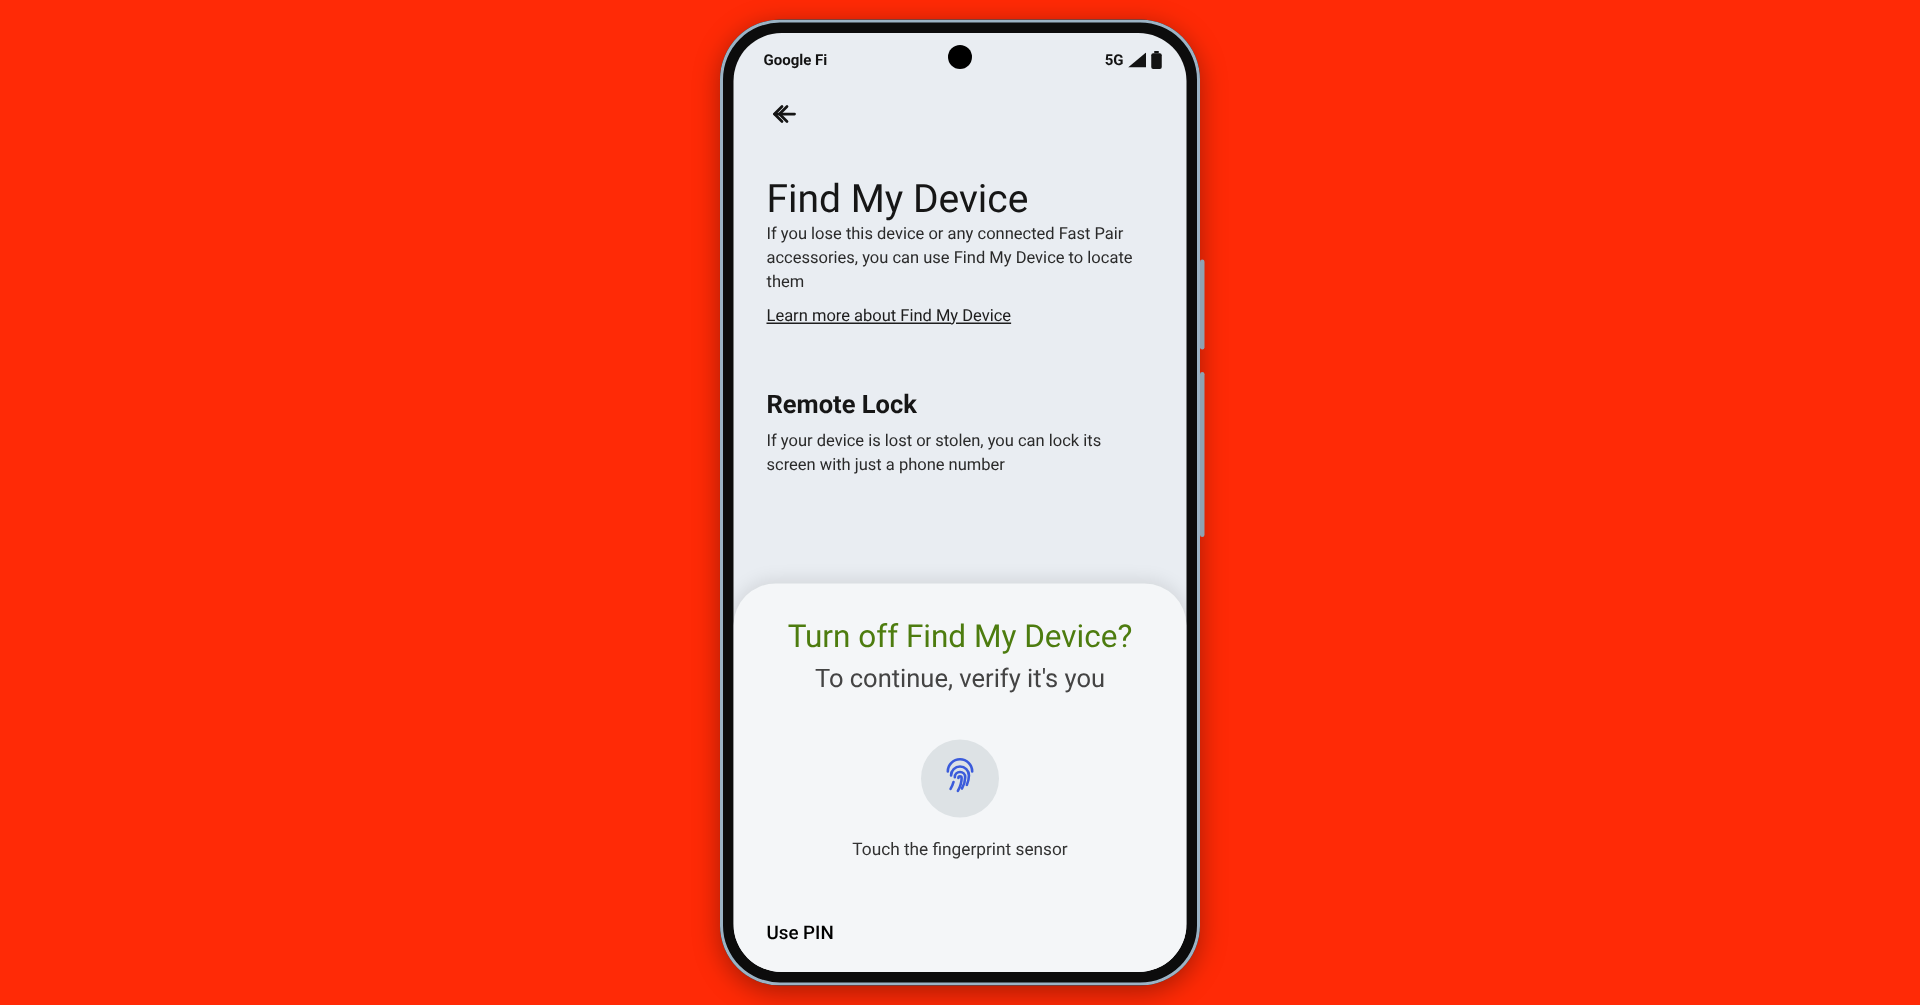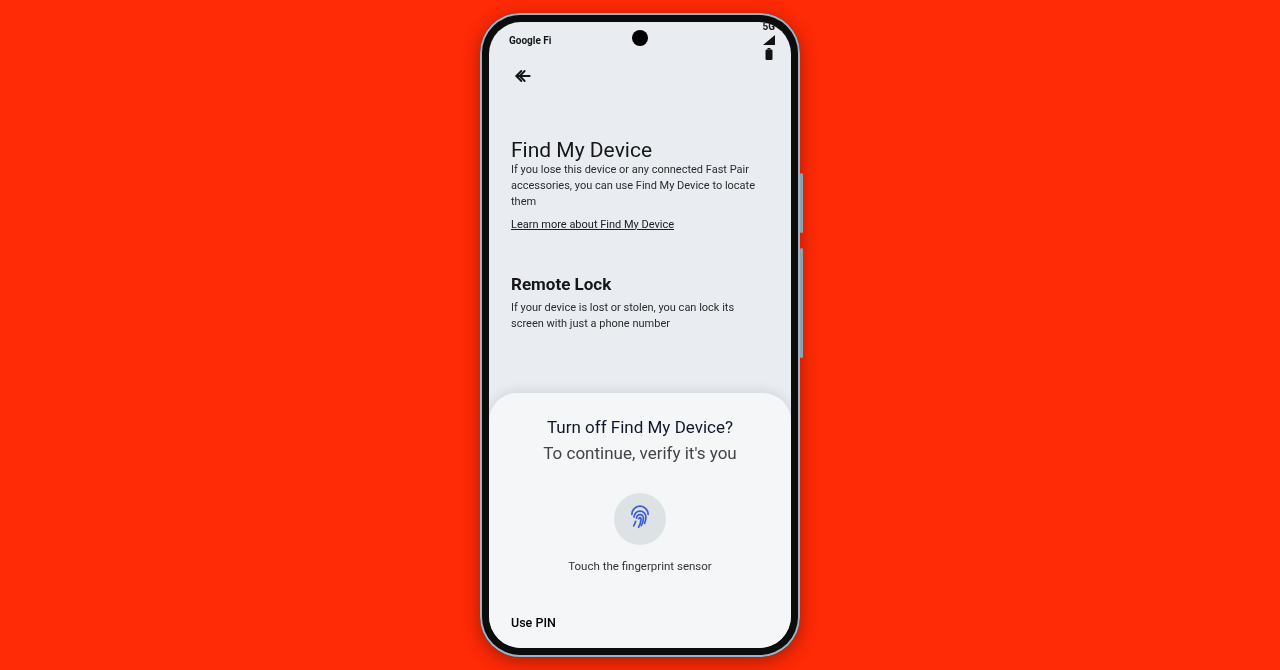--- a/index.html
+++ b/index.html
@@ -71,38 +71,38 @@
     height: 30px;
     padding: 6px 16px 0 20px;
     display: flex;
     justify-content: space-between;
     align-items: center;
     font-size: 10px;
     font-weight: 700;
     color: #1a1a1a;
     z-index: 10;
   }
-  .status-right { display: flex; align-items: center; gap: 3px; flex-direction: column; }
+  .status-right { display: flex; align-items: center; gap: 3px; }
   .status-right svg { display: block; }
 
   
   .settings-page {
     position: absolute;
     inset: 0;
     padding: 44px 22px 0;
     color: #1f1f1f;
     z-index: 5;
   }
   .back-btn {
     width: 24px; height: 24px;
     display: flex; align-items: center; justify-content: center;
   }
   .page-title {
-    margin-top: 48px;
-    font-size: 21px;
+    margin-top: 28px;
+    font-size: 26px;
     font-weight: 400;
   }
   .page-desc {
     font-size: 11px;
     line-height: 1.45;
     color: #3b3b3b;
   }
   .page-link {
     margin-top: 8px;
     font-size: 11px;
@@ -151,23 +151,23 @@
     left: 0; right: 0; bottom: 0;
     background: #f4f6f8;
     border-top-left-radius: 28px;
     border-top-right-radius: 28px;
     padding: 24px 22px 18px;
     z-index: 40;
     box-shadow: 0 -2px 12px rgba(0,0,0,.10);
     text-align: center;
   }
   .sheet-title {
-    font-size: 17px;
+    font-size: 21px;
     font-weight: 400;
-    color: #0f172a;
+    color: #4d7c0f;
   }
   .sheet-sub {
     margin-top: 6px;
     font-size: 17px;
     color: #444;
   }
   .fp-circle {
     margin: 30px auto 14px;
     width: 52px; height: 52px;
     border-radius: 50%;

